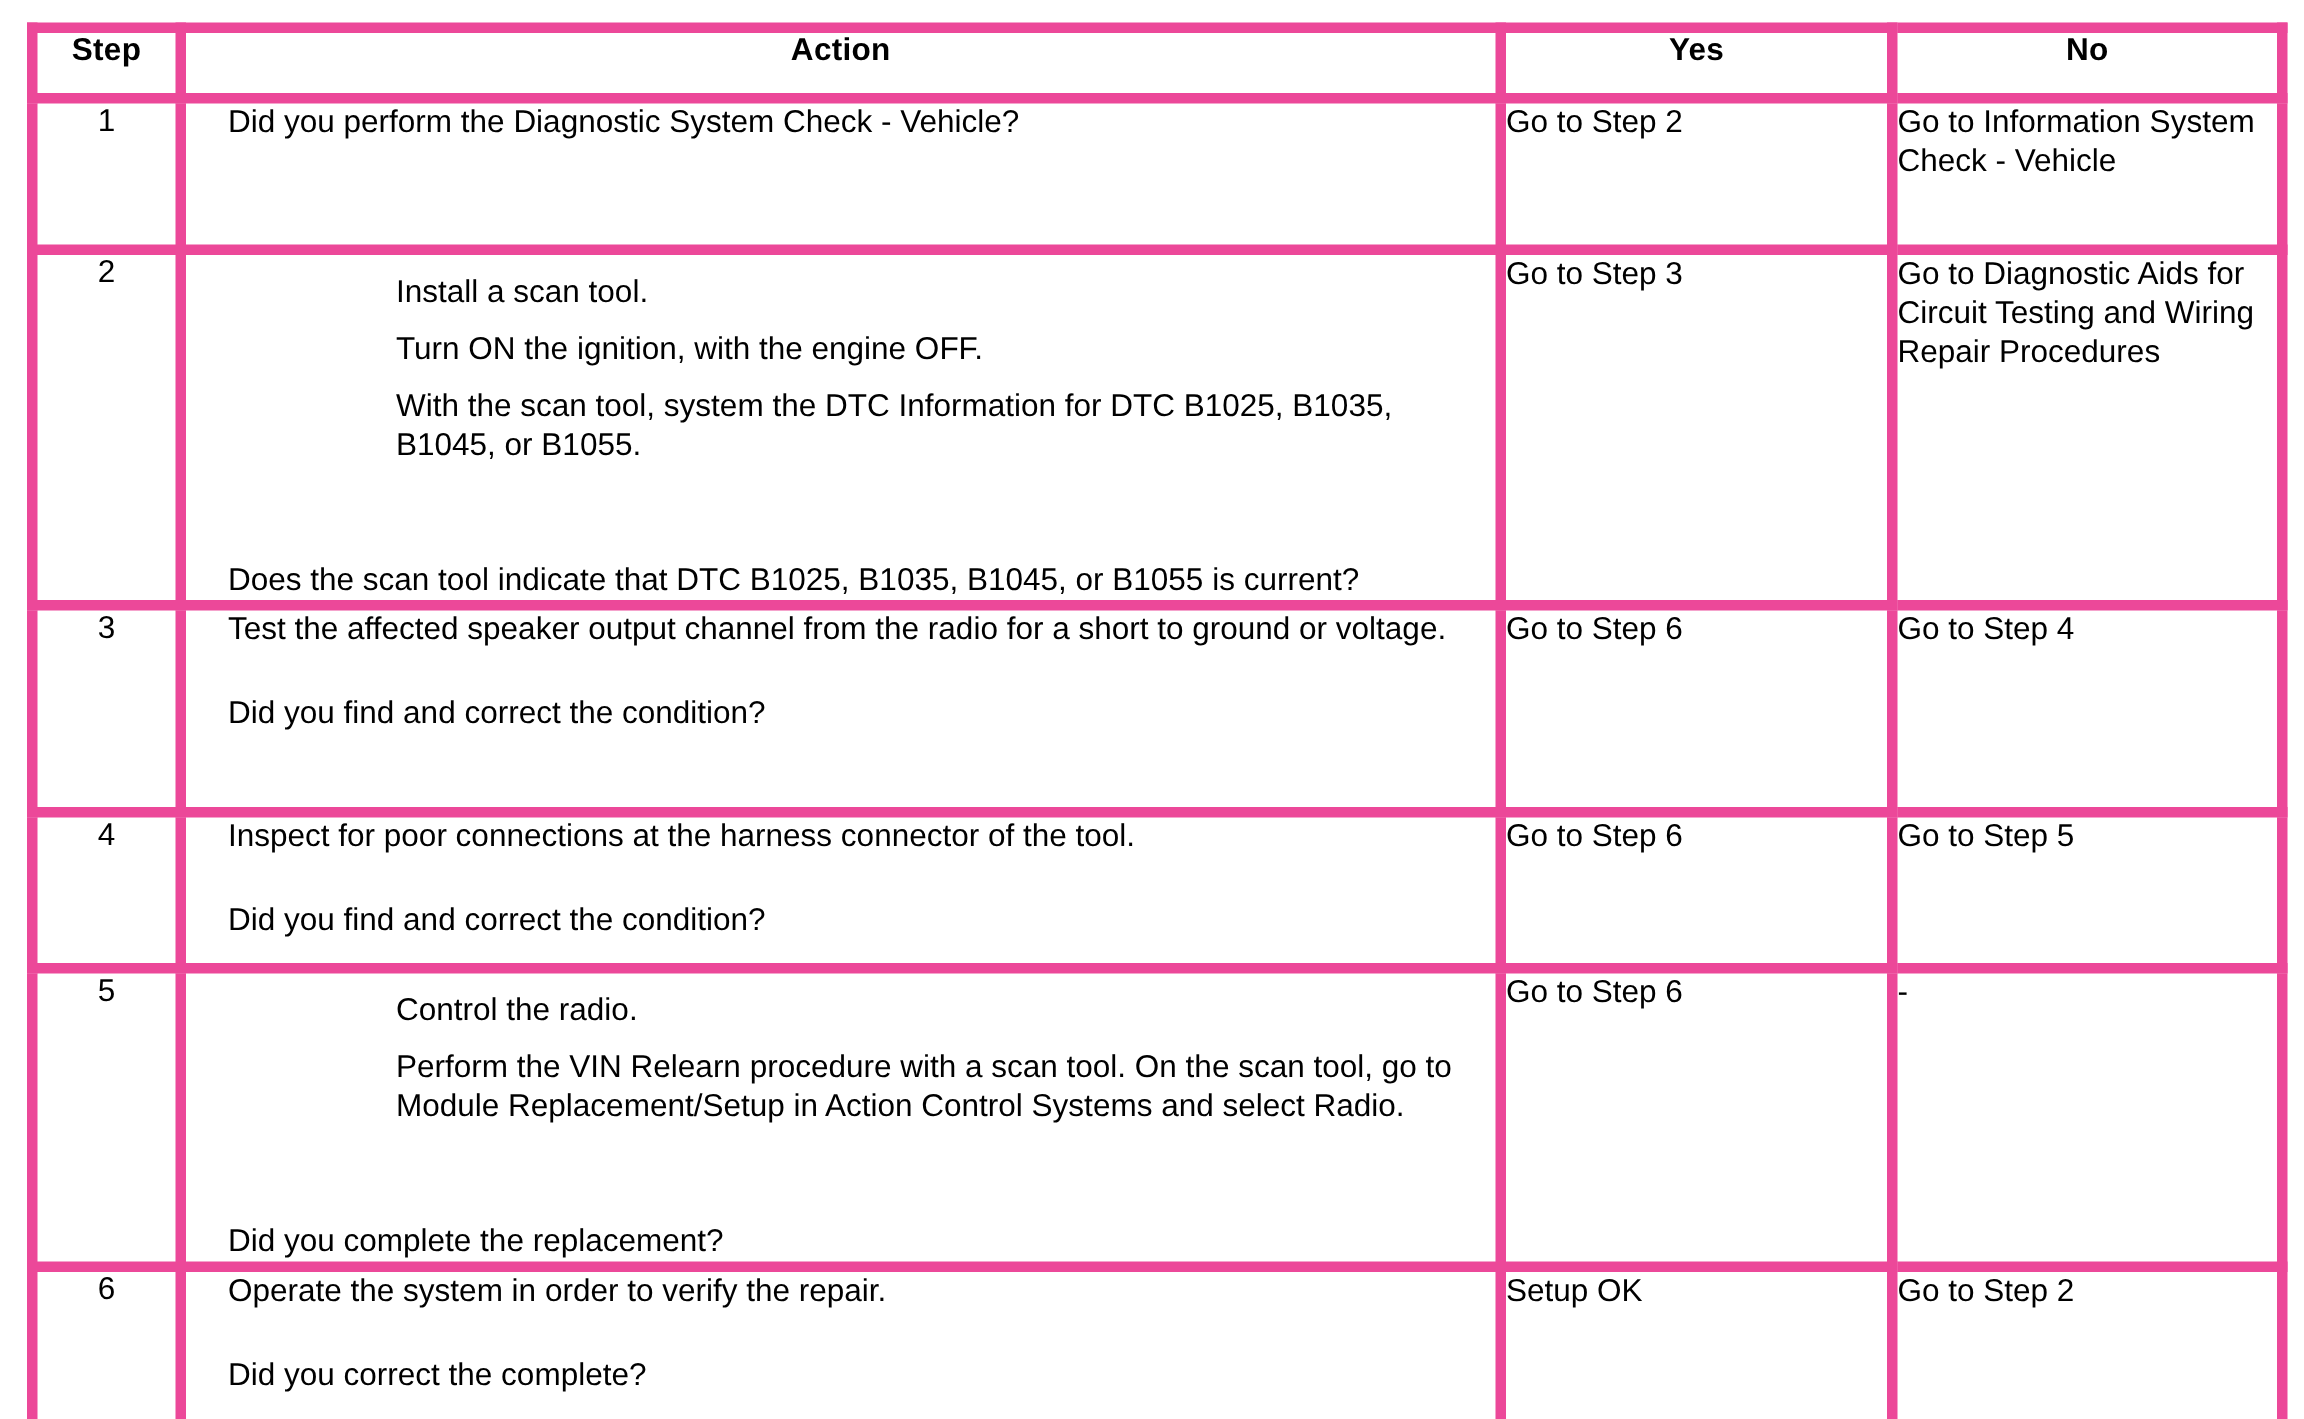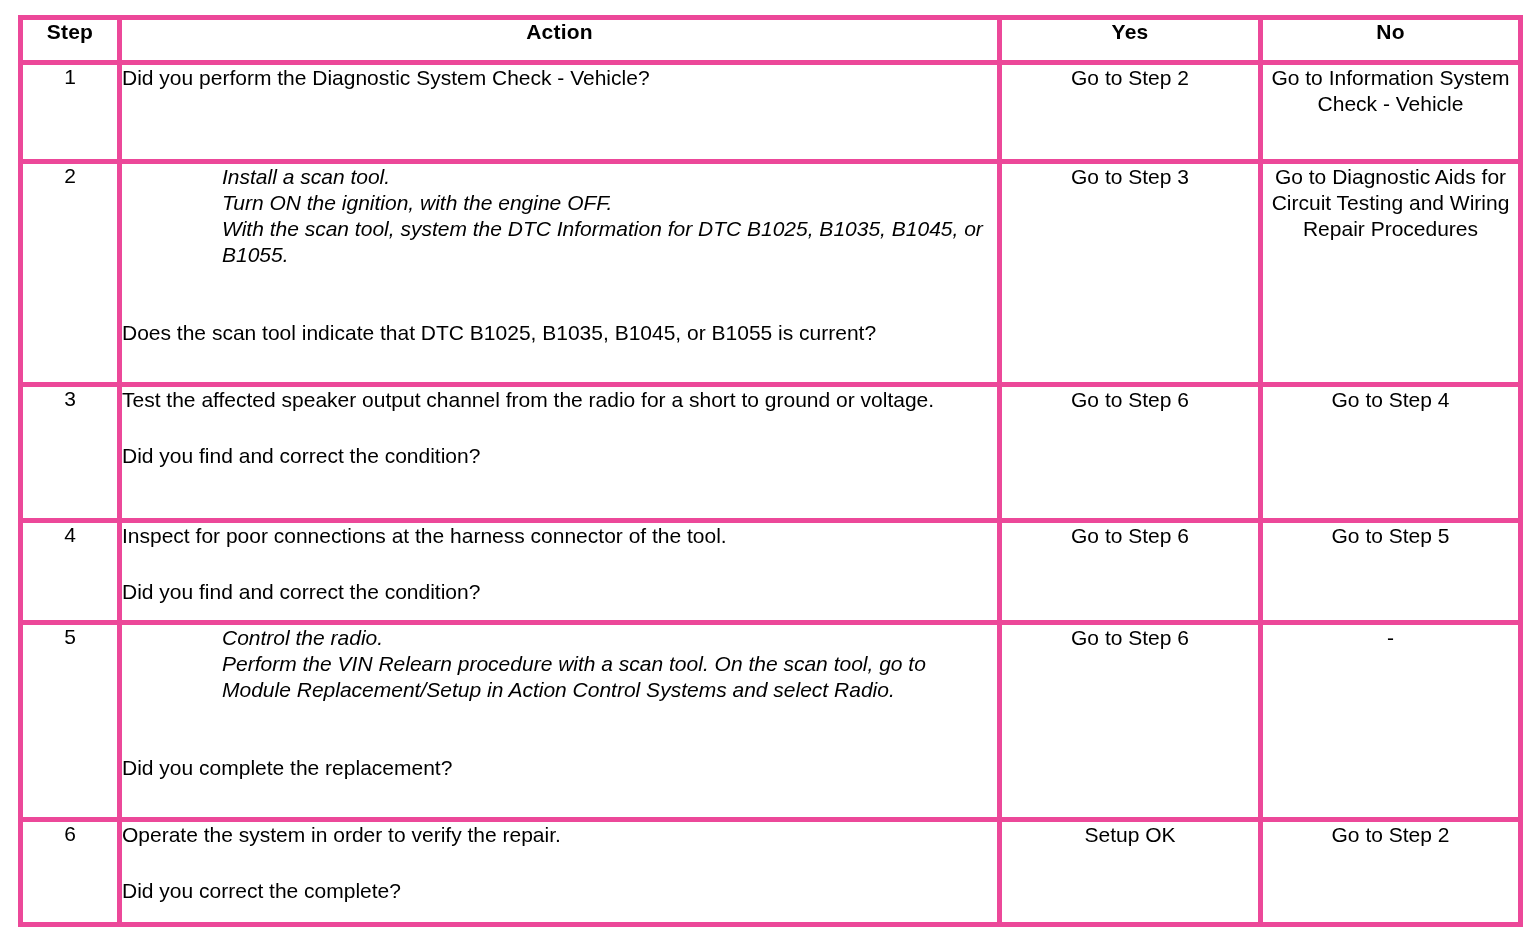--- a/index.html
+++ b/index.html
@@ -28,21 +28,21 @@
     left: 18px;
     top: 15px;
     width: 1500px;
     border-collapse: collapse;
     table-layout: fixed;
     background: #ffffff;
   }
 
   table.diag-table th,
   table.diag-table td {
-    border: 5px solid #ec4899;
+    border: 7px solid #ec4899;
     vertical-align: top;
     padding: 0;
     background: #ffffff;
   }
 
   
   col.c-step   { width: 99px; }
   col.c-action { width: 880px; }
   col.c-yes    { width: 261px; }
   col.c-no     { width: 260px; }
@@ -69,44 +69,43 @@
   td.action-cell {
     padding: 6px 8px 6px 9px;
     font-size: 21px;
     line-height: 26px;
   }
   .action-inner {
     position: relative;
     height: 100%;
     display: flex;
     flex-direction: column;
+    padding-left: 28px;
   }
   ul.action-list {
     list-style: none;
     margin: 0 0 0 0;
     padding: 0 0 0 100px;
   }
   ul.action-list li {
-    margin: 0;
+    margin: 12px;
     padding: 0;
     text-indent: 0;
-    font-style: italic;
   }
   p.action-line {
     margin: 0;
     padding: 0;
   }
   .action-spacer-md { height: 30px; }
   .action-spacer-lg { height: 52px; }
 
   
   td.result-cell {
     font-size: 21px;
     line-height: 26px;
-    text-align: center;
     vertical-align: bottom;
     padding: 6px 6px 5px 6px;
     margin-top: 47px;
   }
   td.result-cell .result-text {
     display: block;
   }
   td.result-cell.result-dash .result-text {
     letter-spacing: 0;
   }

